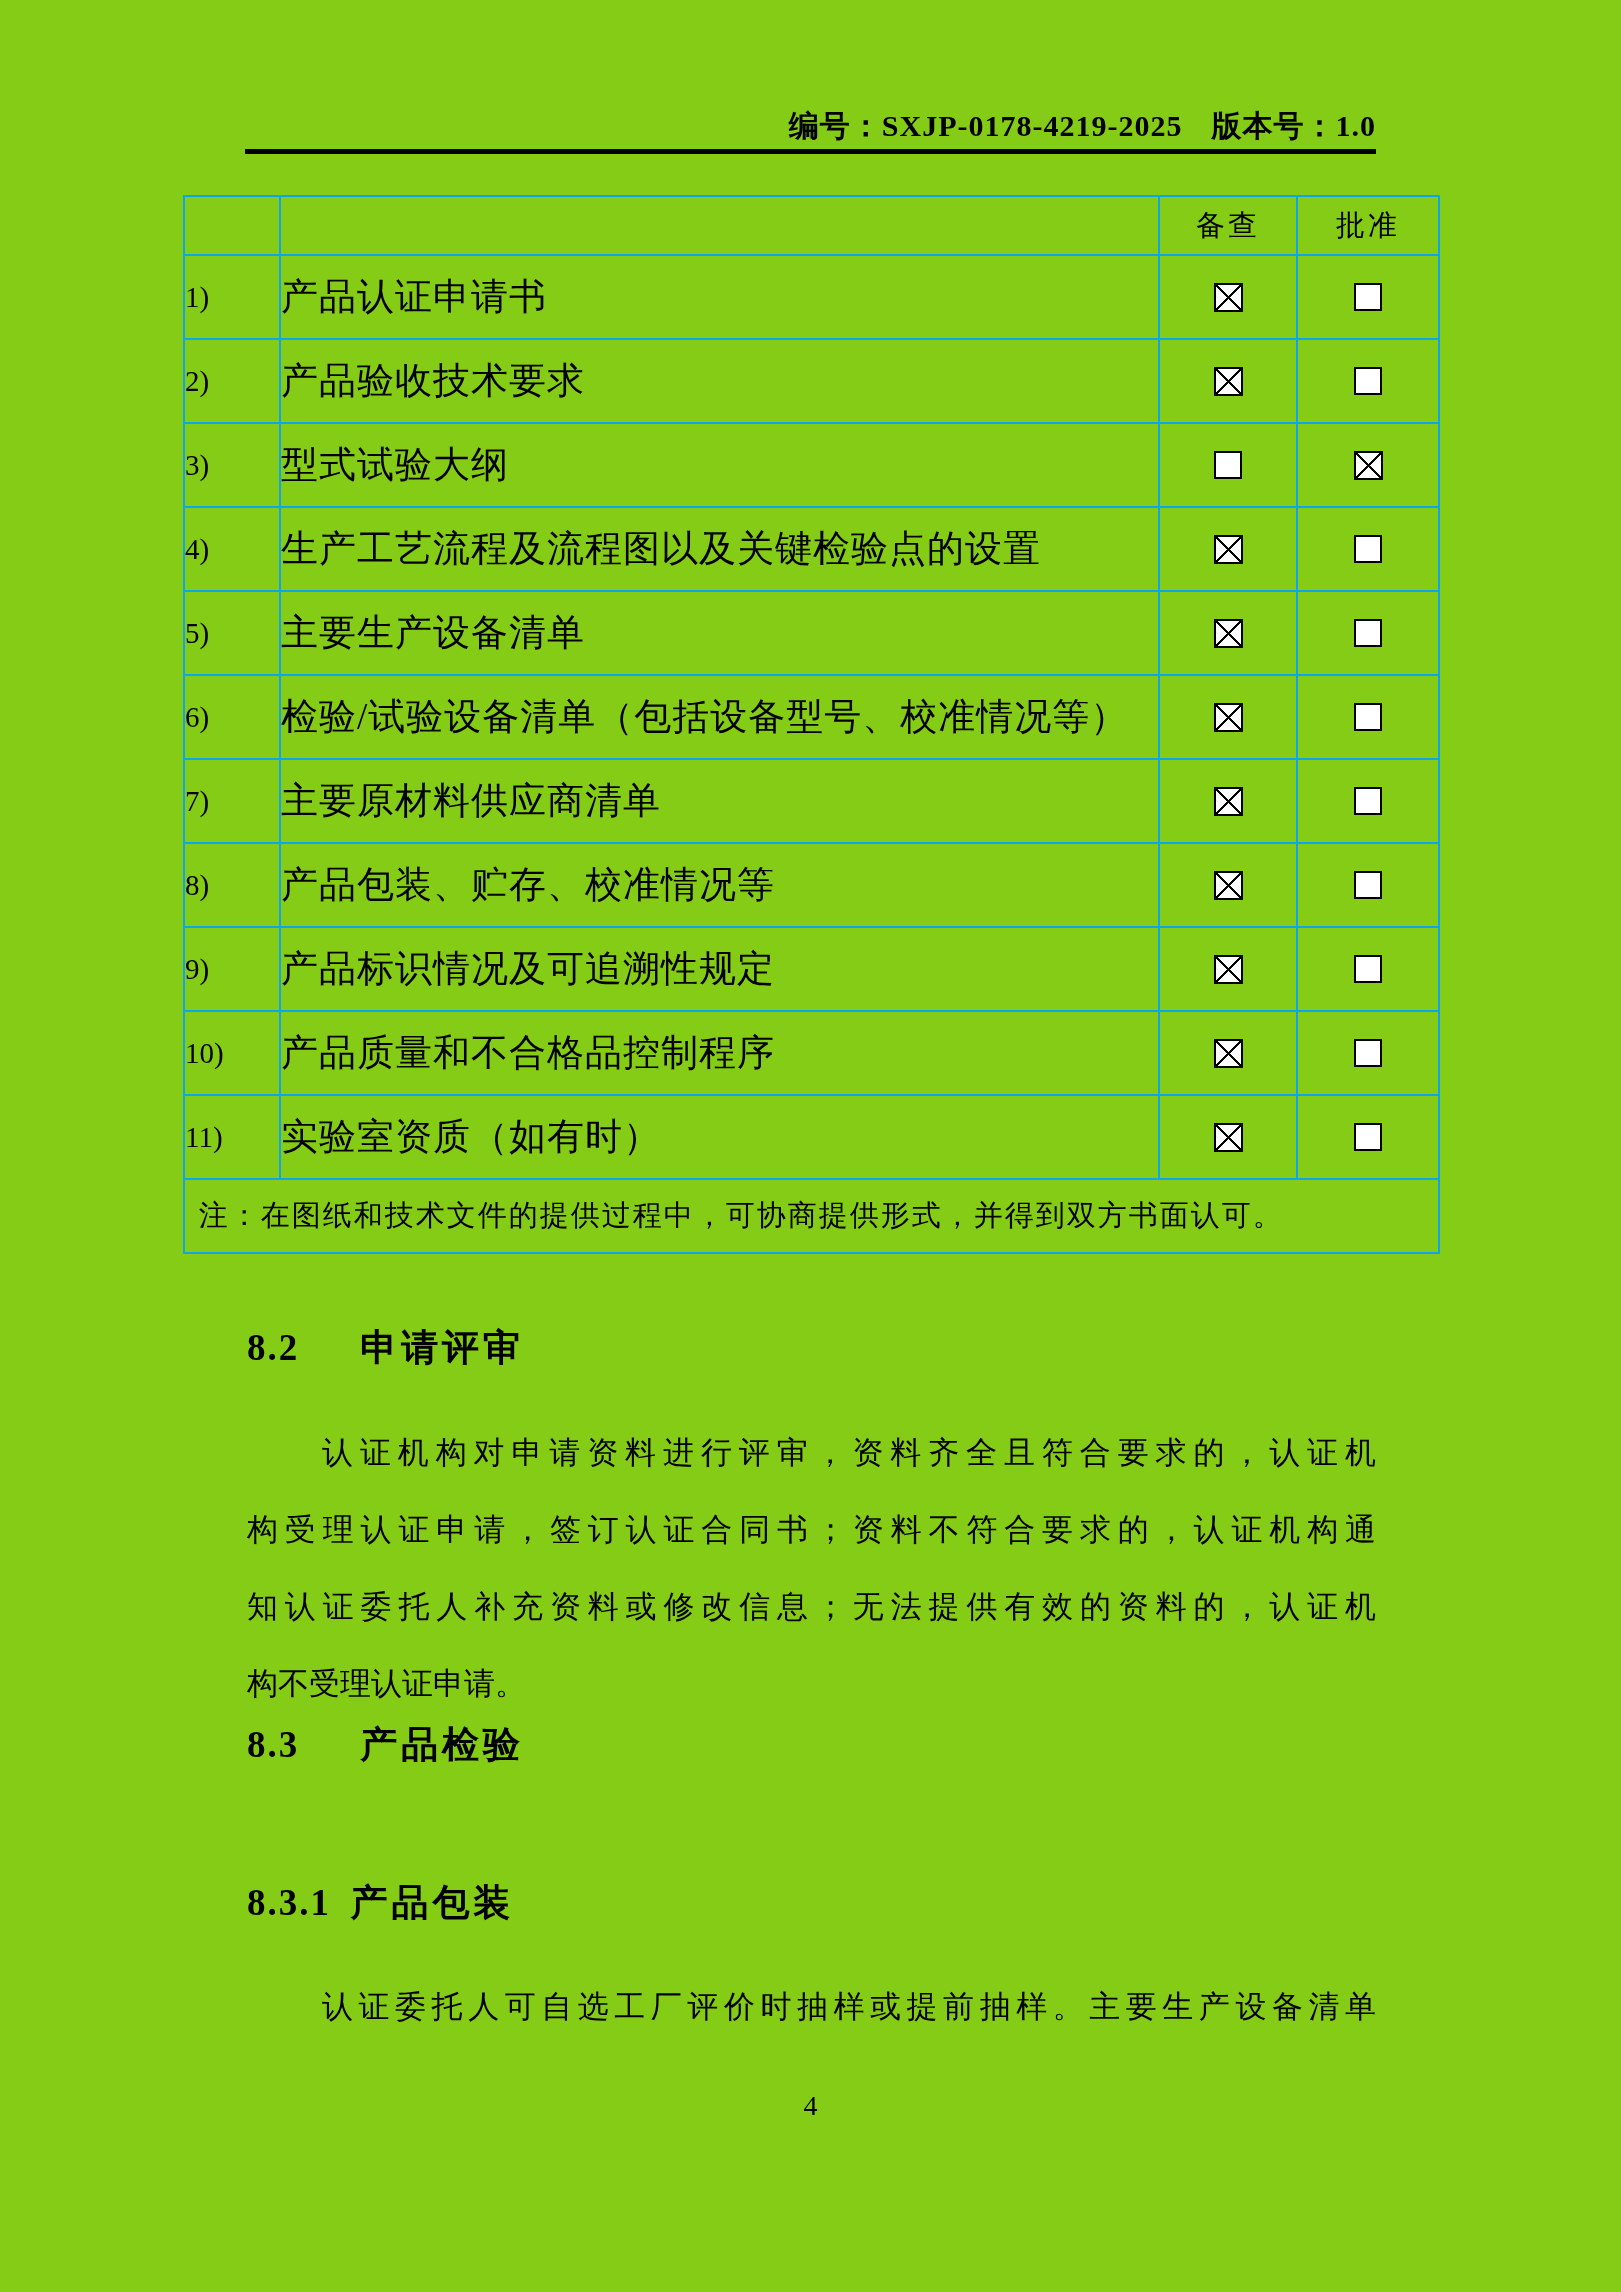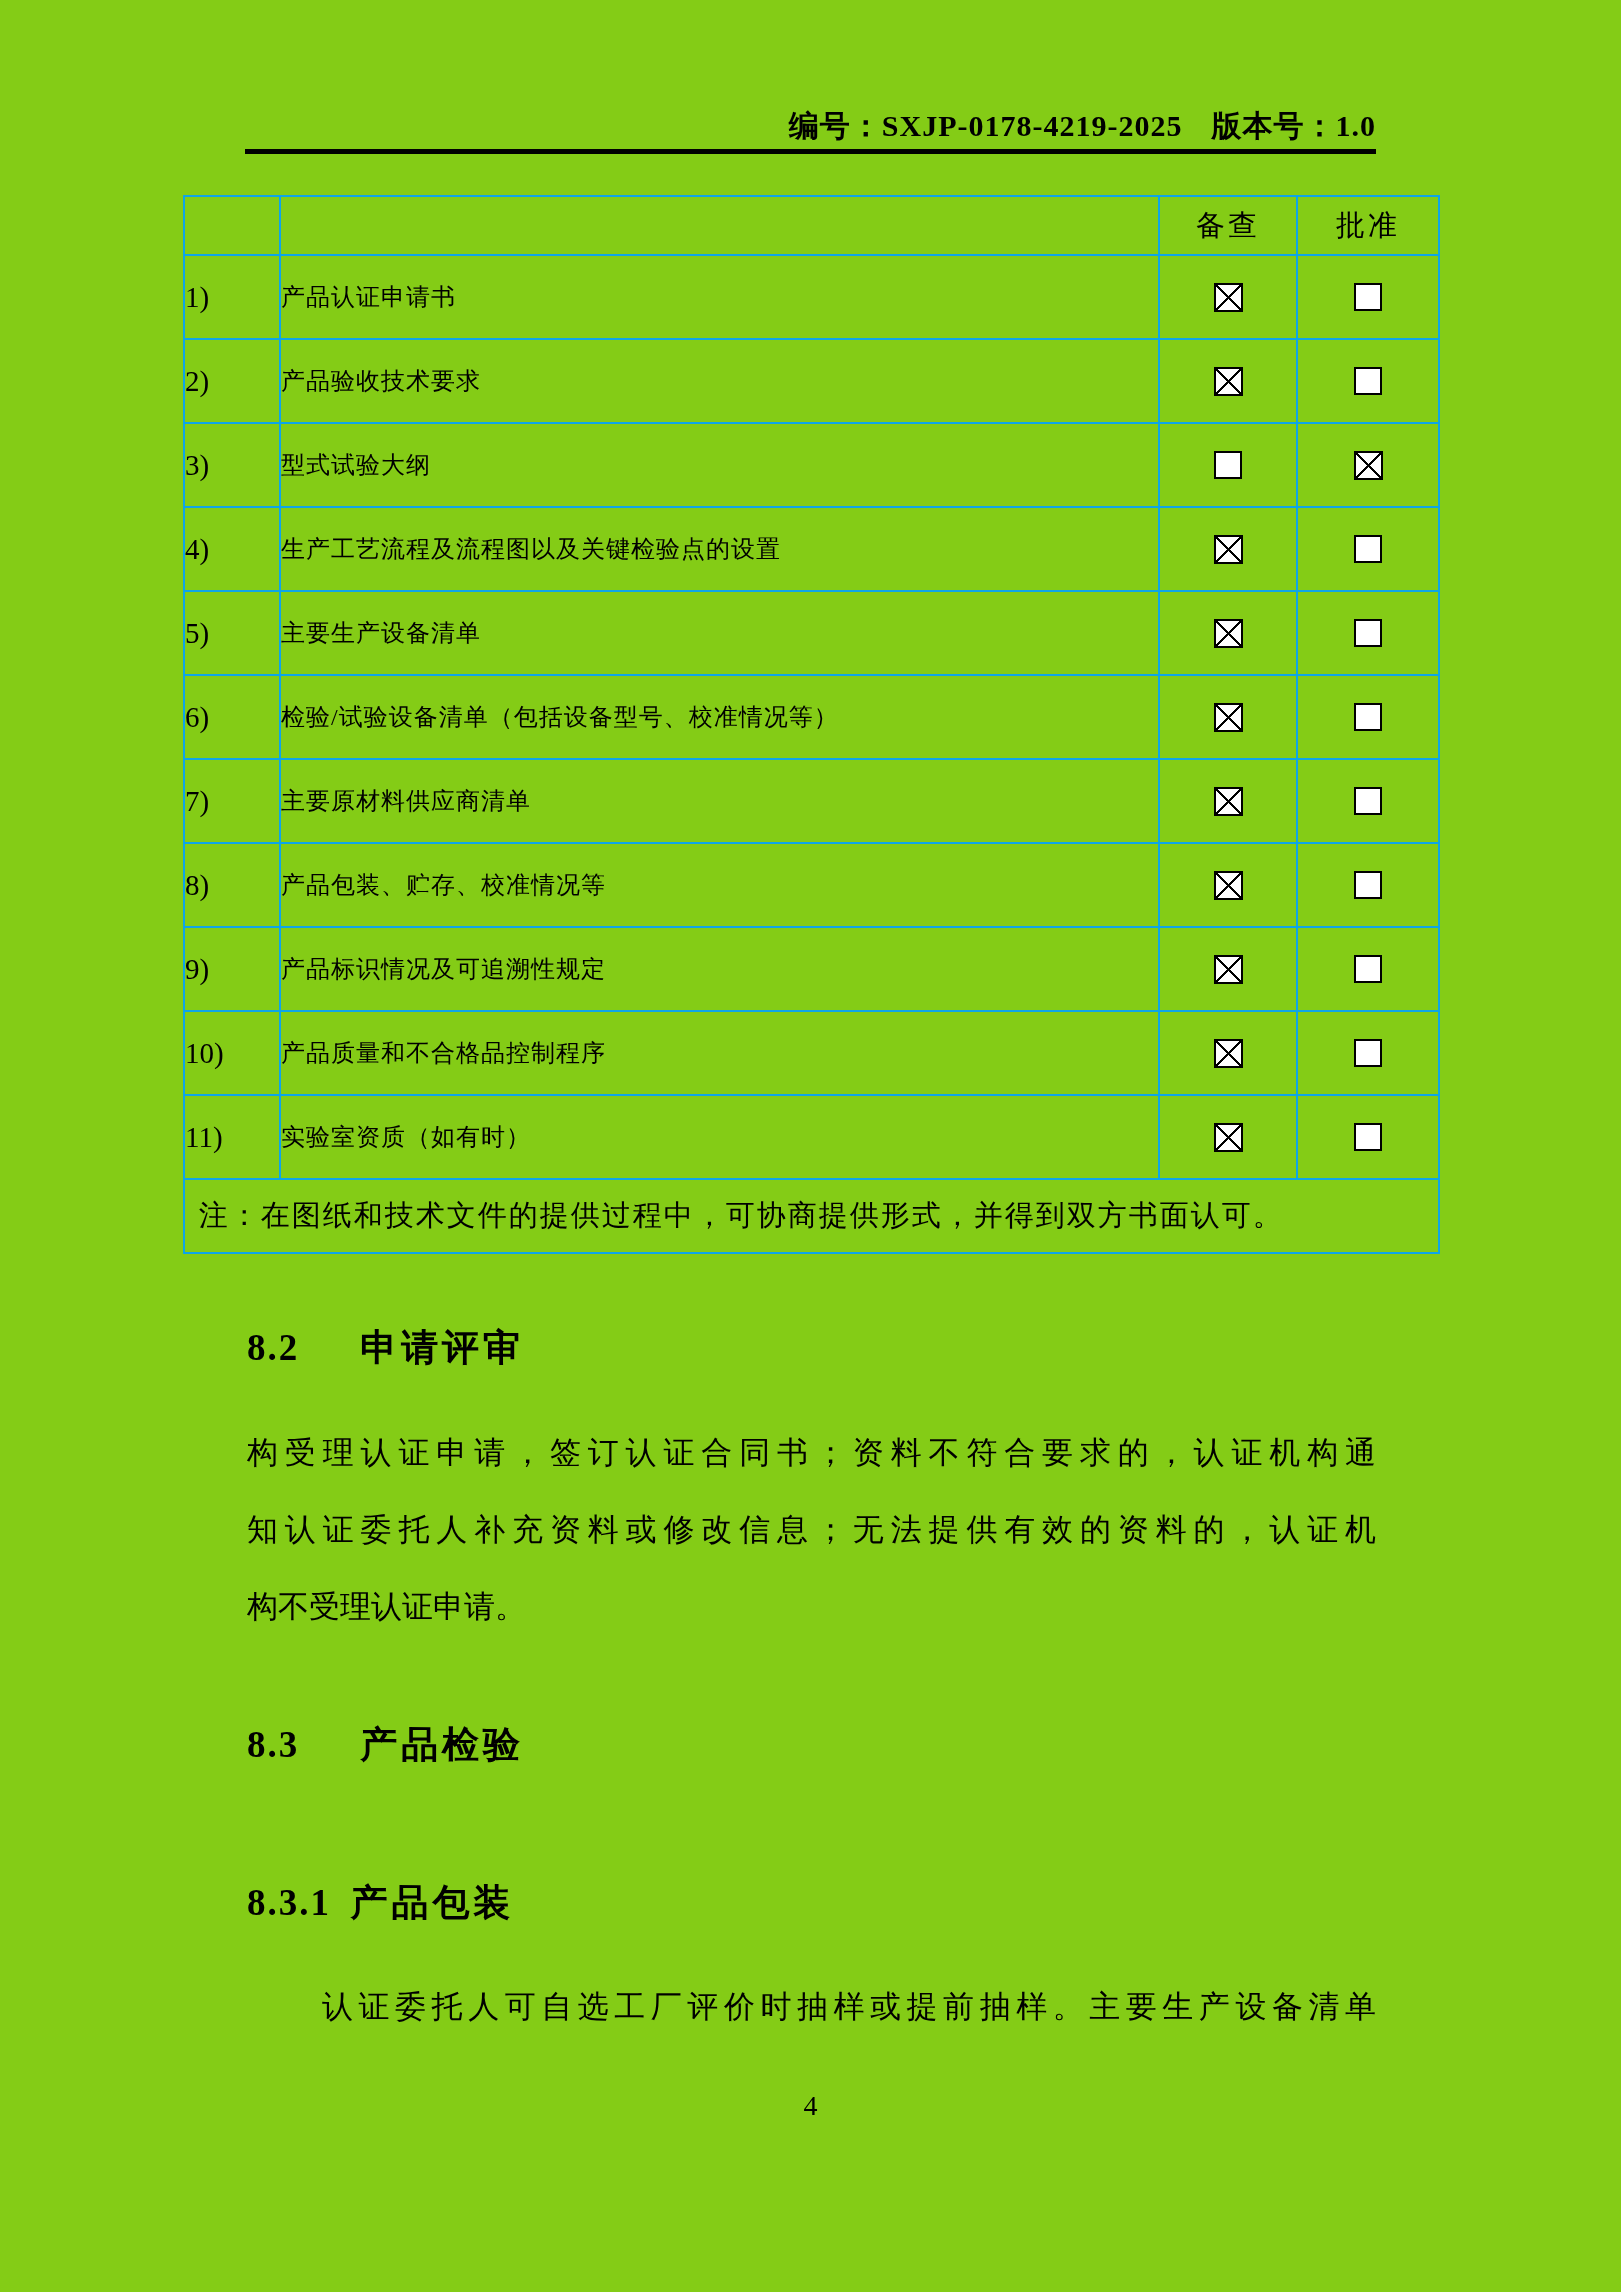--- a/index.html
+++ b/index.html
@@ -25,21 +25,21 @@
     position:absolute; top:195px; left:183px; width:1256px;
     border-collapse:collapse; table-layout:fixed;
   }
   .checklist th, .checklist td {
     border:2px solid #0ea5e9; padding:0; vertical-align:middle;
   }
   .checklist thead tr { height:59px; }
   .checklist tbody tr { height:84px; }
   .checklist tfoot tr { height:74px; }
   .c-num  { padding-left:15.7px; font-size:29px; text-align:left; }
-  .c-label{ padding-left:12.7px; font-size:24px; letter-spacing:1px; text-align:left; }
+  .c-label{ padding-left:12.7px; font-size:37px; letter-spacing:1px; text-align:left; }
   th.c-box{ font-size:29px; font-weight:normal; letter-spacing:2.9px; text-align:center; }
   td.c-box{ text-align:center; }
   .checkbox {
     display:inline-block; width:29px; height:29px;
     border:2px solid #000; box-sizing:border-box; vertical-align:middle;
     background:#fff;
   }
   .checkbox.empty { width:27.4px; height:27.4px; }
   .checkbox.checked {
     background-image:
@@ -175,20 +175,21 @@
         <td colspan="4">注：在图纸和技术文件的提供过程中，可协商提供形式，并得到双方书面认可。</td>
       </tr>
     </tfoot>
   </table>
 
   <div class="heading lvl2" id="h82">
     <span class="num">8.2</span><span class="title">申请评审</span>
   </div>
 
   <div class="para" id="p82">
+      <div class="tline first">认证机构对申请资料进行评审，资料齐全且符合要求的，认证机</div>
       <div class="tline">构受理认证申请，签订认证合同书；资料不符合要求的，认证机构通</div>
       <div class="tline">知认证委托人补充资料或修改信息；无法提供有效的资料的，认证机</div>
       <div class="tline last">构不受理认证申请。</div>
     </div>
 
   <div class="heading lvl2" id="h83">
     <span class="num">8.3</span><span class="title">产品检验</span>
   </div>
 
   <div class="heading lvl3" id="h831">

